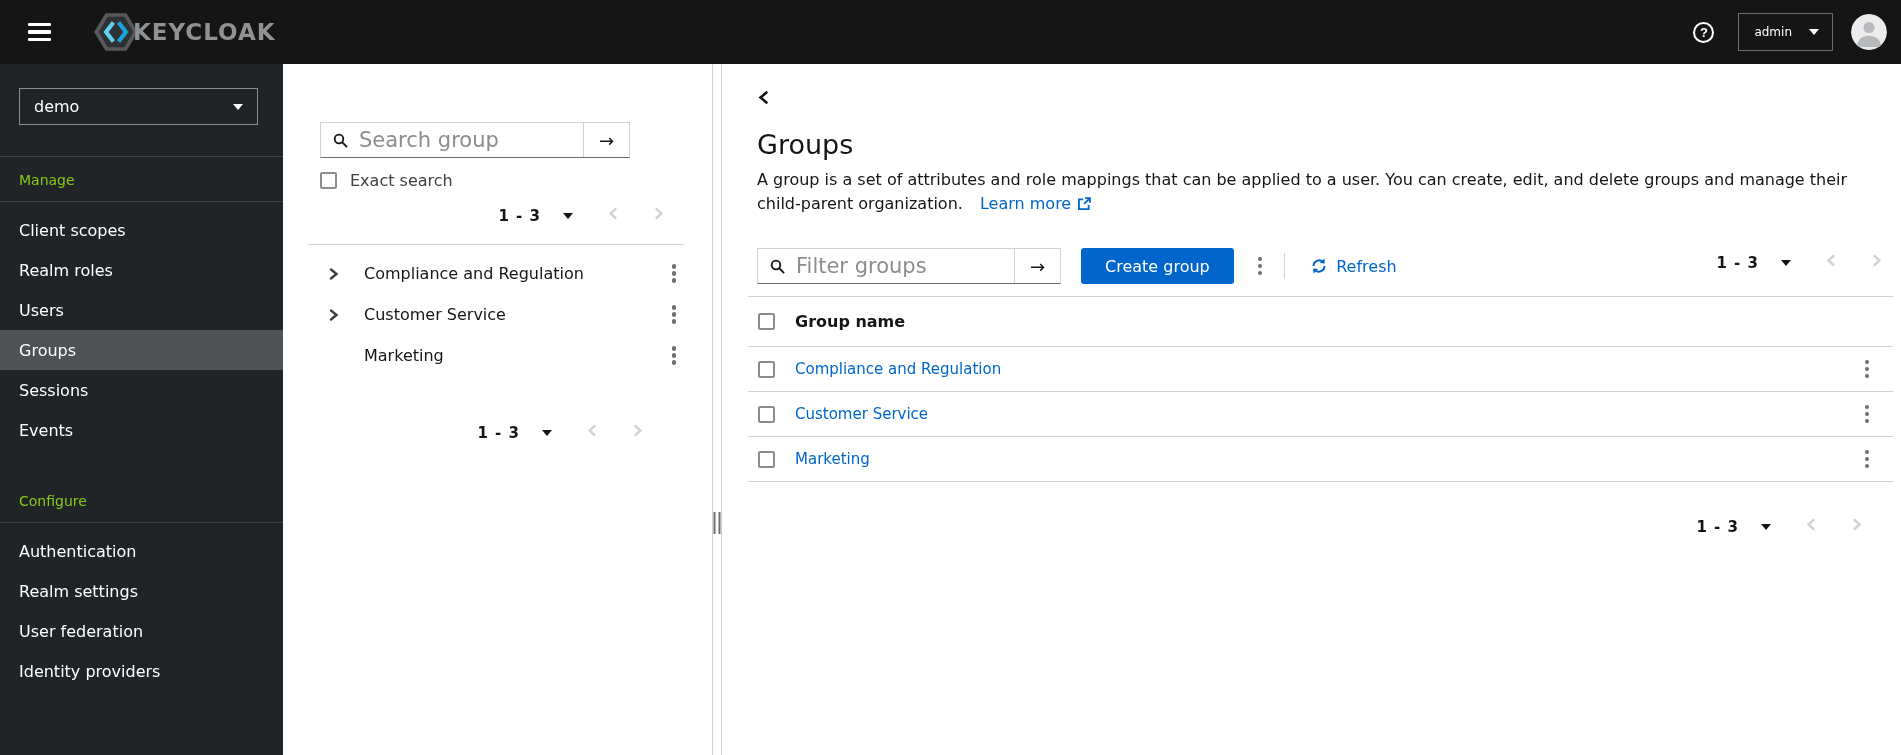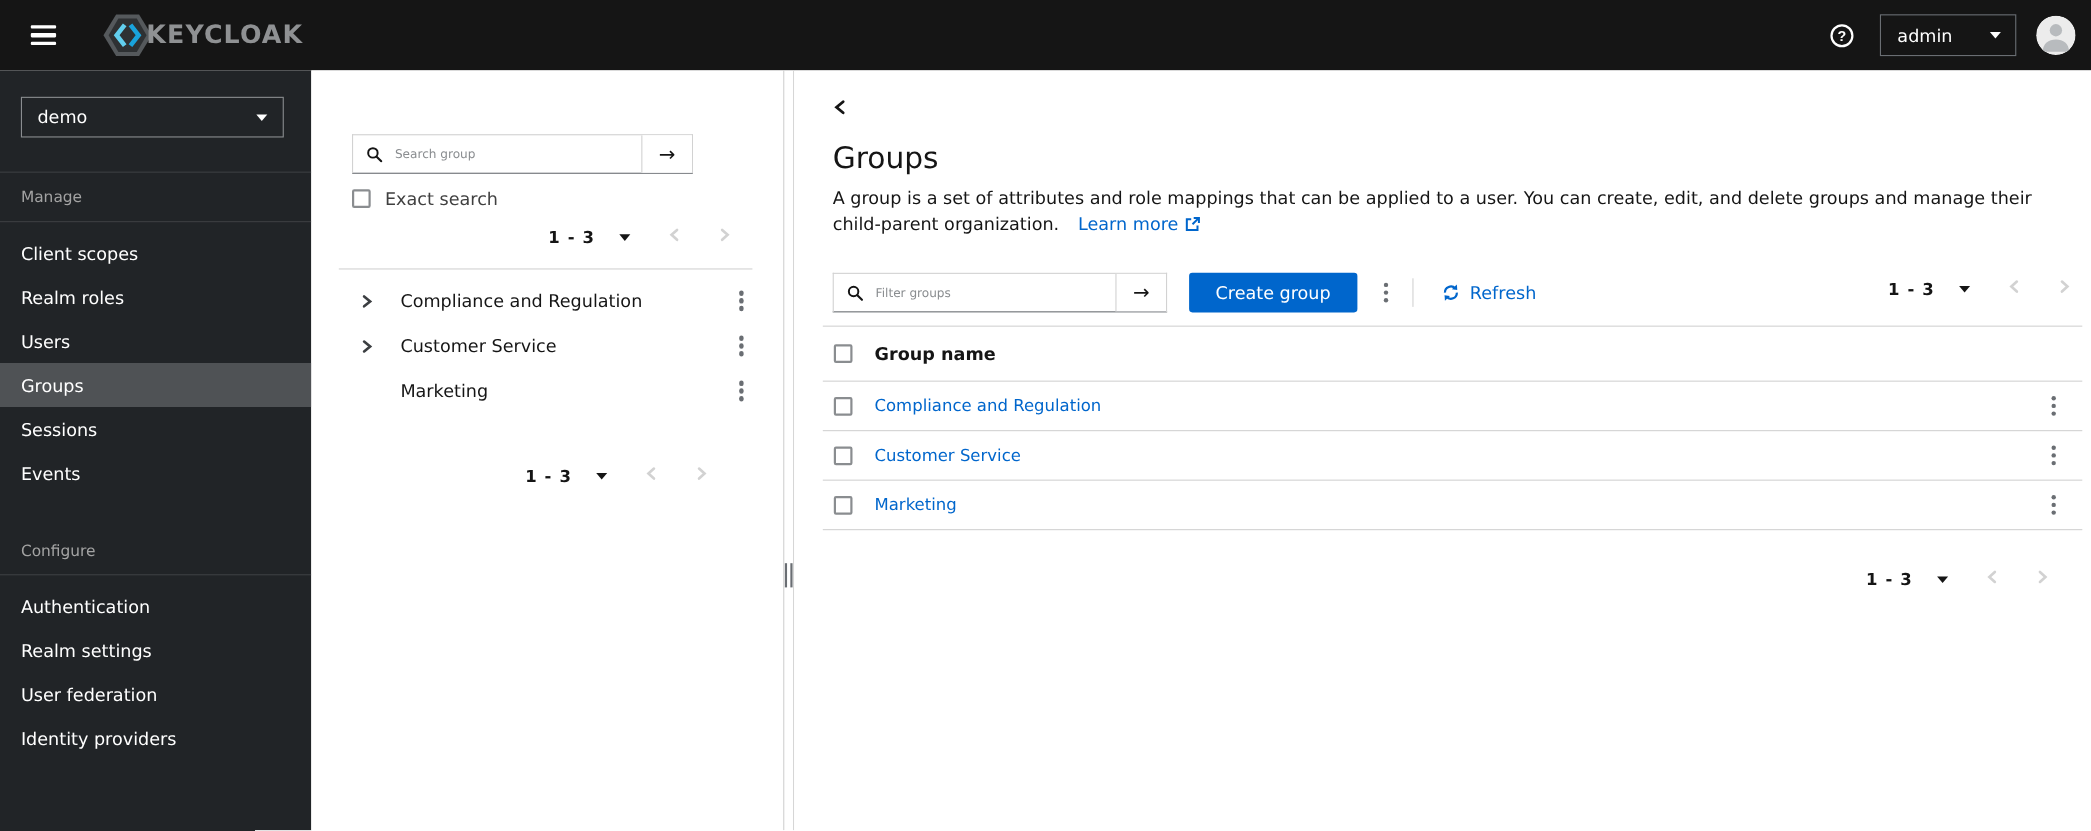--- a/index.html
+++ b/index.html
@@ -9,40 +9,40 @@
 
   
   .masthead { position:absolute; top:0; left:0; right:0; height:64px; background:#151515; display:flex; align-items:center; }
   .nav-toggle { margin-left:24px; background:none; border:none; padding:4px; cursor:pointer; }
   .hamburger i { display:block; width:23px; height:3.5px; background:#fff; margin:4px 0; border-radius:1px; }
   .brand { display:flex; align-items:center; margin-left:38px; }
   .brand-text { font-size:23px; font-weight:bold; color:#8f9193; letter-spacing:1px; margin-left:-6px; }
   .mast-right { margin-left:auto; display:flex; align-items:center; margin-right:14px; }
   .help-btn { background:none; border:none; padding:0; cursor:pointer; }
   .help-circle { display:flex; width:21px; height:21px; border:2px solid #fff; border-radius:50%; color:#fff; font-size:13px; font-weight:bold; align-items:center; justify-content:center; }
-  .user-dd { display:flex; align-items:center; gap:34px; margin-left:24px; height:38px; padding:0 13px 0 15px; background:none; border:1px solid #6a6e73; color:#fff; font-size:16px; font-family:inherit; cursor:pointer; }
+  .user-dd { display:flex; align-items:center; gap:17px; margin-left:24px; height:38px; padding:0 13px 0 15px; background:none; border:1px solid #6a6e73; color:#fff; font-size:12px; font-family:inherit; cursor:pointer; }
   .caret { width:0; height:0; border-left:5px solid transparent; border-right:5px solid transparent; border-top:6px solid #151515; display:inline-block; }
   .caret-white { border-top-color:#fff; }
   .avatar { width:36px; height:36px; border-radius:50%; overflow:hidden; margin-left:18px; cursor:pointer; }
 
   
   .sidebar { position:absolute; top:64px; left:0; width:283px; bottom:0; background:#212427; color:#fff; }
   .realm-wrap { padding:24px 0 31px 0; border-bottom:1px solid #3c3f42; }
   .realm-select { margin-left:19px; width:239px; height:37px; display:flex; align-items:center; justify-content:space-between; padding:0 14px; background:transparent; border:1px solid #8a8d90; color:#fff; font-size:16px; font-family:inherit; cursor:pointer; }
-  .nav-section-title { padding:15px 0 13px 19px; font-size:14px; color:#a3a3a3; border-bottom:1px solid #3c3f42; }
+  .nav-section-title { padding:15px 0 13px 19px; font-size:14px; color:#84cc16; border-bottom:1px solid #3c3f42; }
   .nav-list { list-style:none; margin:8px 0 0 0; padding:0; }
   .nav-list li { height:40px; display:flex; align-items:center; padding-left:19px; font-size:16px; cursor:pointer; }
   .nav-list li.selected { background:#4f5255; }
   .nav-section + .nav-section { margin-top:28px; }
   .nav-section:last-child .nav-section-title { border-bottom:1px solid #3c3f42; }
 
   
   .search-group { display:flex; align-items:stretch; height:36px; border:1px solid #d2d2d2; border-bottom-color:#6a6e73; background:#fff; }
   .search-field { flex:1; display:flex; align-items:center; padding:0 6px 0 12px; gap:9px; min-width:0; }
-  .search-field input { border:none; outline:none; flex:1; font-size:11px; font-family:inherit; color:#ec4899; min-width:0; background:transparent; }
+  .search-field input { border:none; outline:none; flex:1; font-size:21px; font-family:inherit; color:#ec4899; min-width:0; background:transparent; }
   .search-field input::placeholder { color:#8a8d90; }
   .search-go { width:46px; border:none; border-left:1px solid #d2d2d2; background:#fff; font-size:18px; color:#151515; cursor:pointer; font-family:inherit; }
   .checkbox { width:17px; height:17px; border:2px solid #8a8d90; border-radius:2px; background:#fff; display:inline-block; flex:none; cursor:pointer; }
   .kebab { position:relative; width:4.5px; height:4.5px; border-radius:50%; background:#6a6e73; box-shadow:0 -7px 0 #6a6e73, 0 7px 0 #6a6e73; display:inline-block; }
   .kebab-btn { background:none; border:none; display:flex; justify-content:center; align-items:center; cursor:pointer; padding:0 6px; }
   .pagination { display:flex; align-items:flex-start; justify-content:flex-end; height:24px; }
   .pg-menu { display:flex; align-items:center; gap:22px; background:none; border:none; font-size:15px; color:#151515; cursor:pointer; font-family:inherit; padding:0; }
   .pg-menu b { font-size:15px; letter-spacing:1px; }
   .pg-nav { background:none; border:none; color:#d2d2d2; margin-left:34px; cursor:pointer; padding:0; display:flex; }
 

